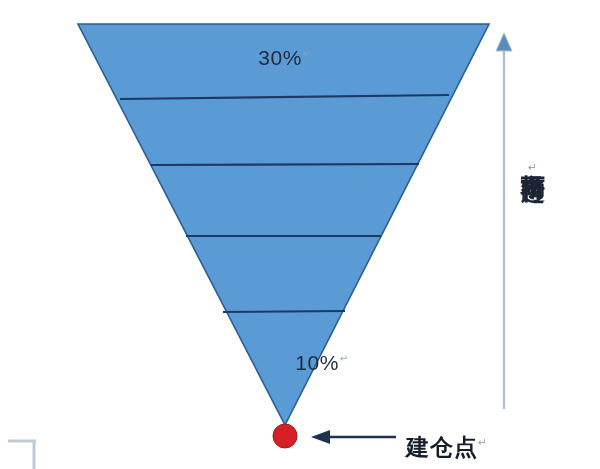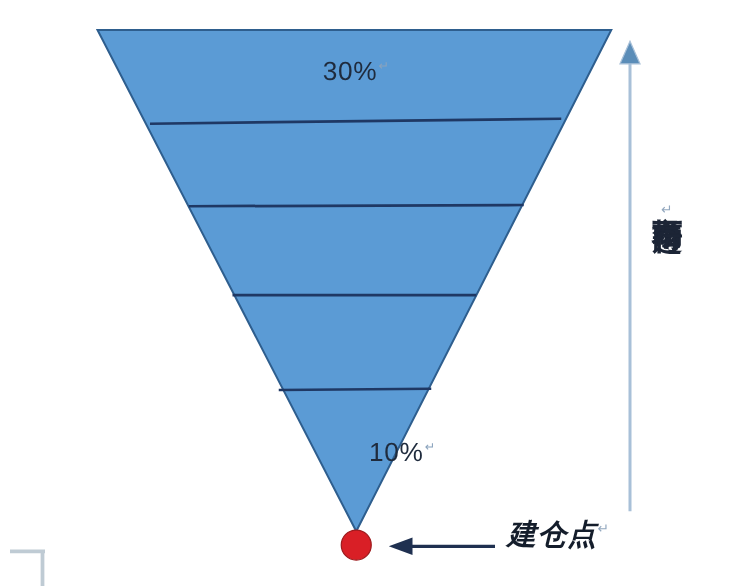--- a/index.html
+++ b/index.html
@@ -58,29 +58,28 @@
     user-select: none;
   }
   #axis-caption .pilcrow {
     font-size: 11px;
     font-weight: normal;
     color: #93a8bf;
   }
   #entry-label {
     position: absolute;
     left: 406px;
-    top: 412px;
+    top: 432px;
     font-family: "Liberation Sans", "DejaVu Sans", sans-serif;
     font-size: 23px;
     font-weight: bold;
     color: #141d2b;
     letter-spacing: 1px;
     white-space: nowrap;
     user-select: none;
-    font-style: italic;
   }
   #entry-label .pilcrow {
     font-size: 11px;
     font-weight: normal;
     color: #93a8bf;
     vertical-align: super;
   }
 </style>
 </head>
 <body>

